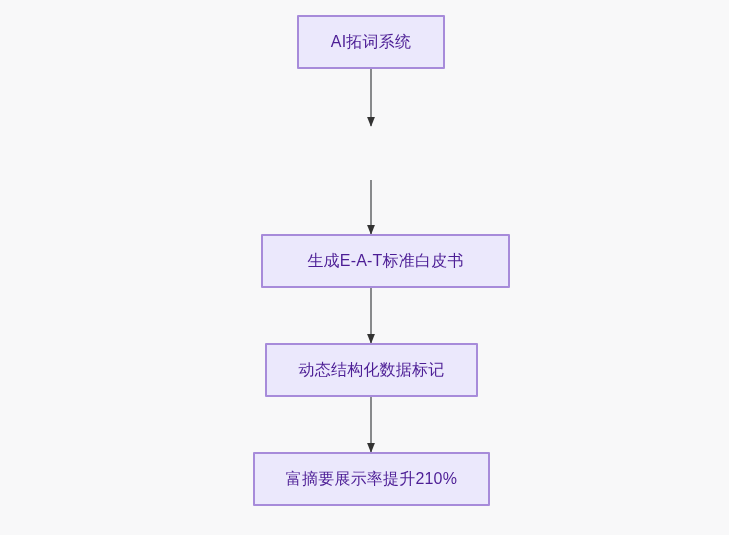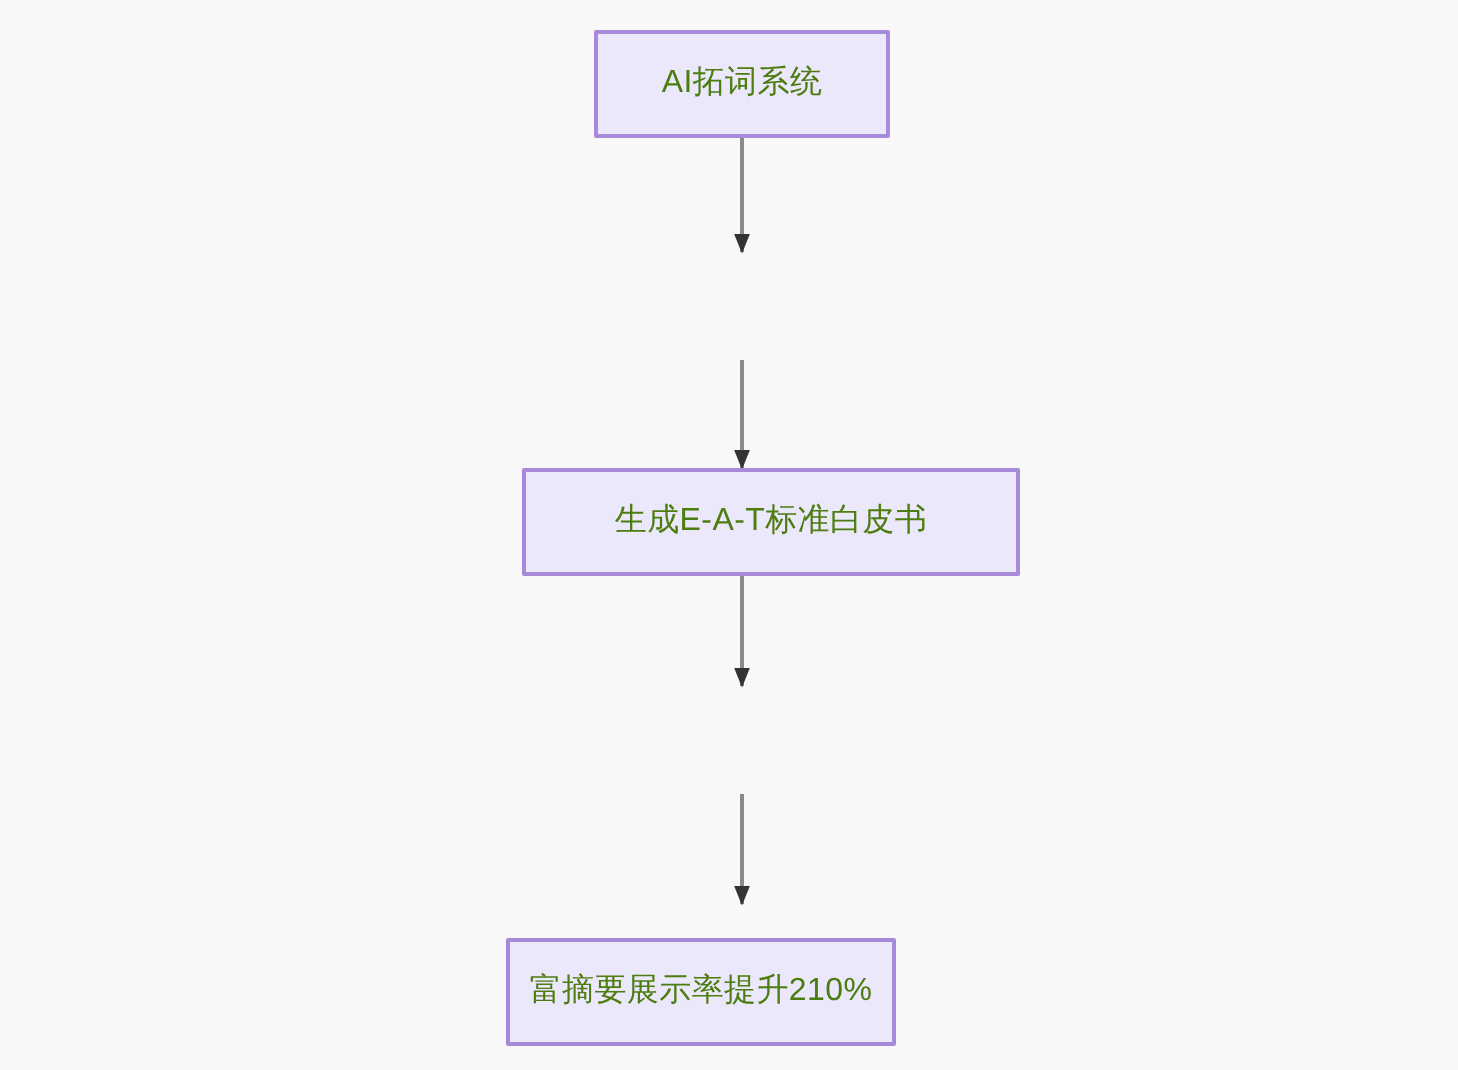--- a/index.html
+++ b/index.html
@@ -34,31 +34,31 @@
     border: 2px solid #a78bda;
     border-radius: 1px;
     display: flex;
     align-items: center;
     justify-content: center;
     z-index: 2;
   }
   .node-label {
     font-size: 16px;
     line-height: 1.2;
-    color: #4d7c0f;
+    color: #4c1d95;
     white-space: nowrap;
     letter-spacing: 0.2px;
     text-align: left;
   }
   
   #node-0 { left: 297px; top: 15px;  width: 148px; height: 54px; }
   #node-1 { left: 276px; top: 126px; width: 190px; height: 54px; }
   #node-2 { left: 261px; top: 234px; width: 249px; height: 54px; }
   #node-3 { left: 265px; top: 343px; width: 213px; height: 54px; }
-  #node-4 { left: 253px; top: 469px; width: 195px; height: 54px; }
+  #node-4 { left: 253px; top: 452px; width: 237px; height: 54px; }
 </style>
 </head>
 <body>
 
 <div id="flow-canvas">
 
   <svg class="edge-layer" width="729" height="535" viewBox="0 0 729 535" xmlns="http://www.w3.org/2000/svg">
     <defs>
       <marker id="arrow-head" markerWidth="10" markerHeight="8" refX="9.2" refY="4" orient="auto" markerUnits="userSpaceOnUse">
         <path d="M 0 0 L 10 4 L 0 8 z" fill="#333333"></path>
@@ -81,18 +81,21 @@
 
   <div class="node" id="node-0">
     <span class="node-label">AI拓词系统</span>
   </div>
 
 
   <div class="node" id="node-2">
     <span class="node-label">生成E-A-T标准白皮书</span>
   </div>
 
+  <div class="node" id="node-3">
+    <span class="node-label">动态结构化数据标记</span>
+  </div>
 
   <div class="node" id="node-4">
     <span class="node-label">富摘要展示率提升210%</span>
   </div>
 
 </div>
 
 </body></html>

